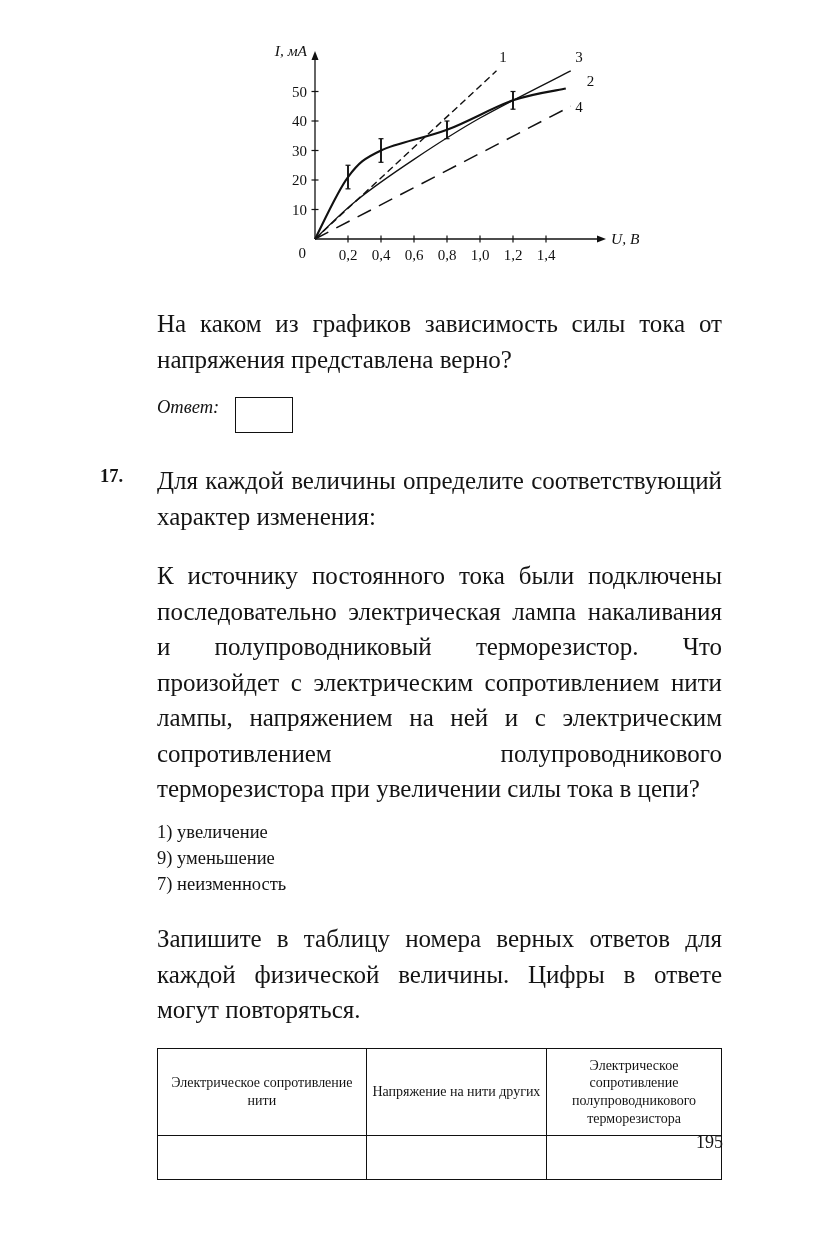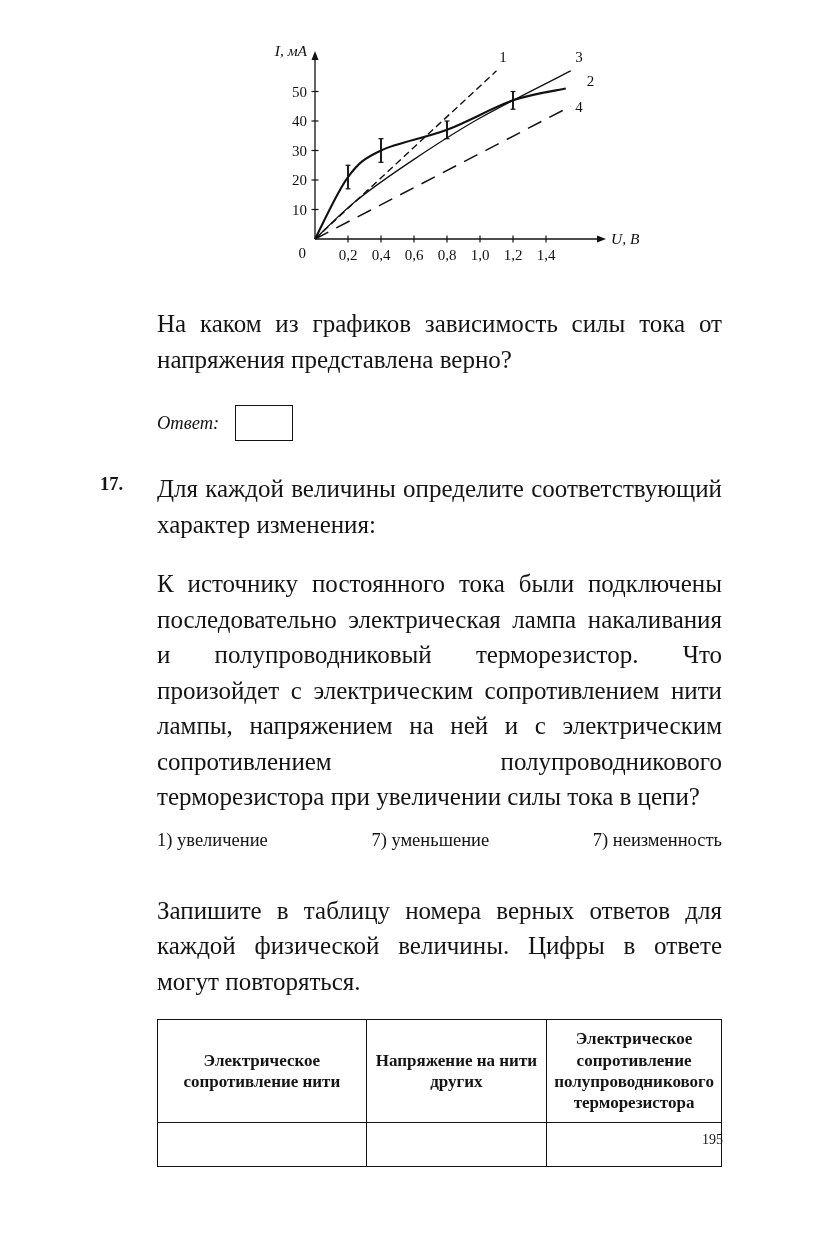--- a/index.html
+++ b/index.html
@@ -12,49 +12,49 @@
 
   
   .graph-wrap { margin:34px 0 0 163px; width:400px; height:250px; }
   svg text.tick  { font:15px "Liberation Serif", serif; fill:#111; }
   svg text.axis  { font:italic 15.5px "Liberation Serif", serif; fill:#111; }
   svg text.slabel{ font:15px "Liberation Serif", serif; fill:#111; }
 
   
   .qblock { margin:22px 0 0 57px; width:565px; }
   p.book { font-size:25px; line-height:1.42; text-align:justify; }
-  .answer-row { margin-top:28px; display:flex; align-items:center; }
+  .answer-row { margin-top:20px; display:flex; align-items:flex-start; }
   .answer-label { font-style:italic; font-size:18.5px; }
   .answer-box {
     display:inline-block; width:58px; height:36px;
     border:1.4px solid #111; margin-left:16px; background:#fff;
   }
 
   .problem { display:flex; margin-top:30px; }
   .pnum  { width:57px; font-weight:bold; font-size:18.5px; line-height:1.42; flex:0 0 57px; }
   .pbody { width:565px; flex:1; }
   .pbody p + p { margin-top:24px; }
 
-  .options { display:flex; justify-content:space-between; margin-top:12px; font-size:18.5px; line-height:1.42; }
+  .options { display:flex; justify-content:space-between; margin-top:12px; font-size:18.5px; line-height:1.42;flex-direction:column; }
 
   table.answers {
     margin-top:20px; width:100%; border-collapse:collapse;
   }
   table.answers th, table.answers td {
     border:1.6px solid #111; text-align:center; vertical-align:middle;
-    font-weight:bold; font-size:17px; line-height:1.26; padding:8px 4px;
+    font-weight:normal; font-size:14px; line-height:1.26; padding:8px 4px;
   }
   table.answers td.blank { height:44px; }
   .c1{width:37%;} .c2{width:32%;} .c3{width:31%;}
 
   .p18gap { margin-top:32px; }
 
   .page-number {
     position:absolute; top:1132px; right:97px;
-    font-size:14px; color:#141414;
+    font-size:18px; color:#141414;
   }
 </style>
 </head>
 <body>
 
 <div class="page">
   <div class="content">
 
     <div class="graph-wrap">
       <svg id="iv-chart" width="400" height="250" viewBox="0 0 400 250">
@@ -120,24 +120,24 @@
       </div>
     </div>
 
     <div class="problem">
       <div class="pnum">17.</div>
       <div class="pbody">
         <p class="book">Для каждой величины определите соответствующий характер изменения:</p>
         <p class="book">К источнику постоянного тока были подключены последовательно электрическая лампа накаливания и полупроводниковый терморезистор. Что произойдет с электрическим сопротивлением нити лампы, напряжением на ней и с электрическим сопротивлением полупроводникового терморезистора при увеличении силы тока в цепи?</p>
         <div class="options">
           <span>1) увеличение</span>
-          <span>7) уменьшение</span>
+          <span>9) уменьшение</span>
           <span>7) неизменность</span>
         </div>
-        <p class="book" style="margin-top:40px">Запишите в таблицу номера верных ответов для каждой физической величины. Цифры в ответе могут повторяться.</p>
+        <p class="book" style="margin-top:24px">Запишите в таблицу номера верных ответов для каждой физической величины. Цифры в ответе могут повторяться.</p>
         <table class="answers">
           <tbody>
               <tr>
             <th class="c1">Электрическое сопротивление нити</th>
             <th class="c2">Напряжение на нити других</th>
             <th class="c3">Электрическое сопротивление полупроводникового терморезистора</th>
           </tr>
           <tr>
             <td class="blank"></td>
             <td class="blank"></td>

